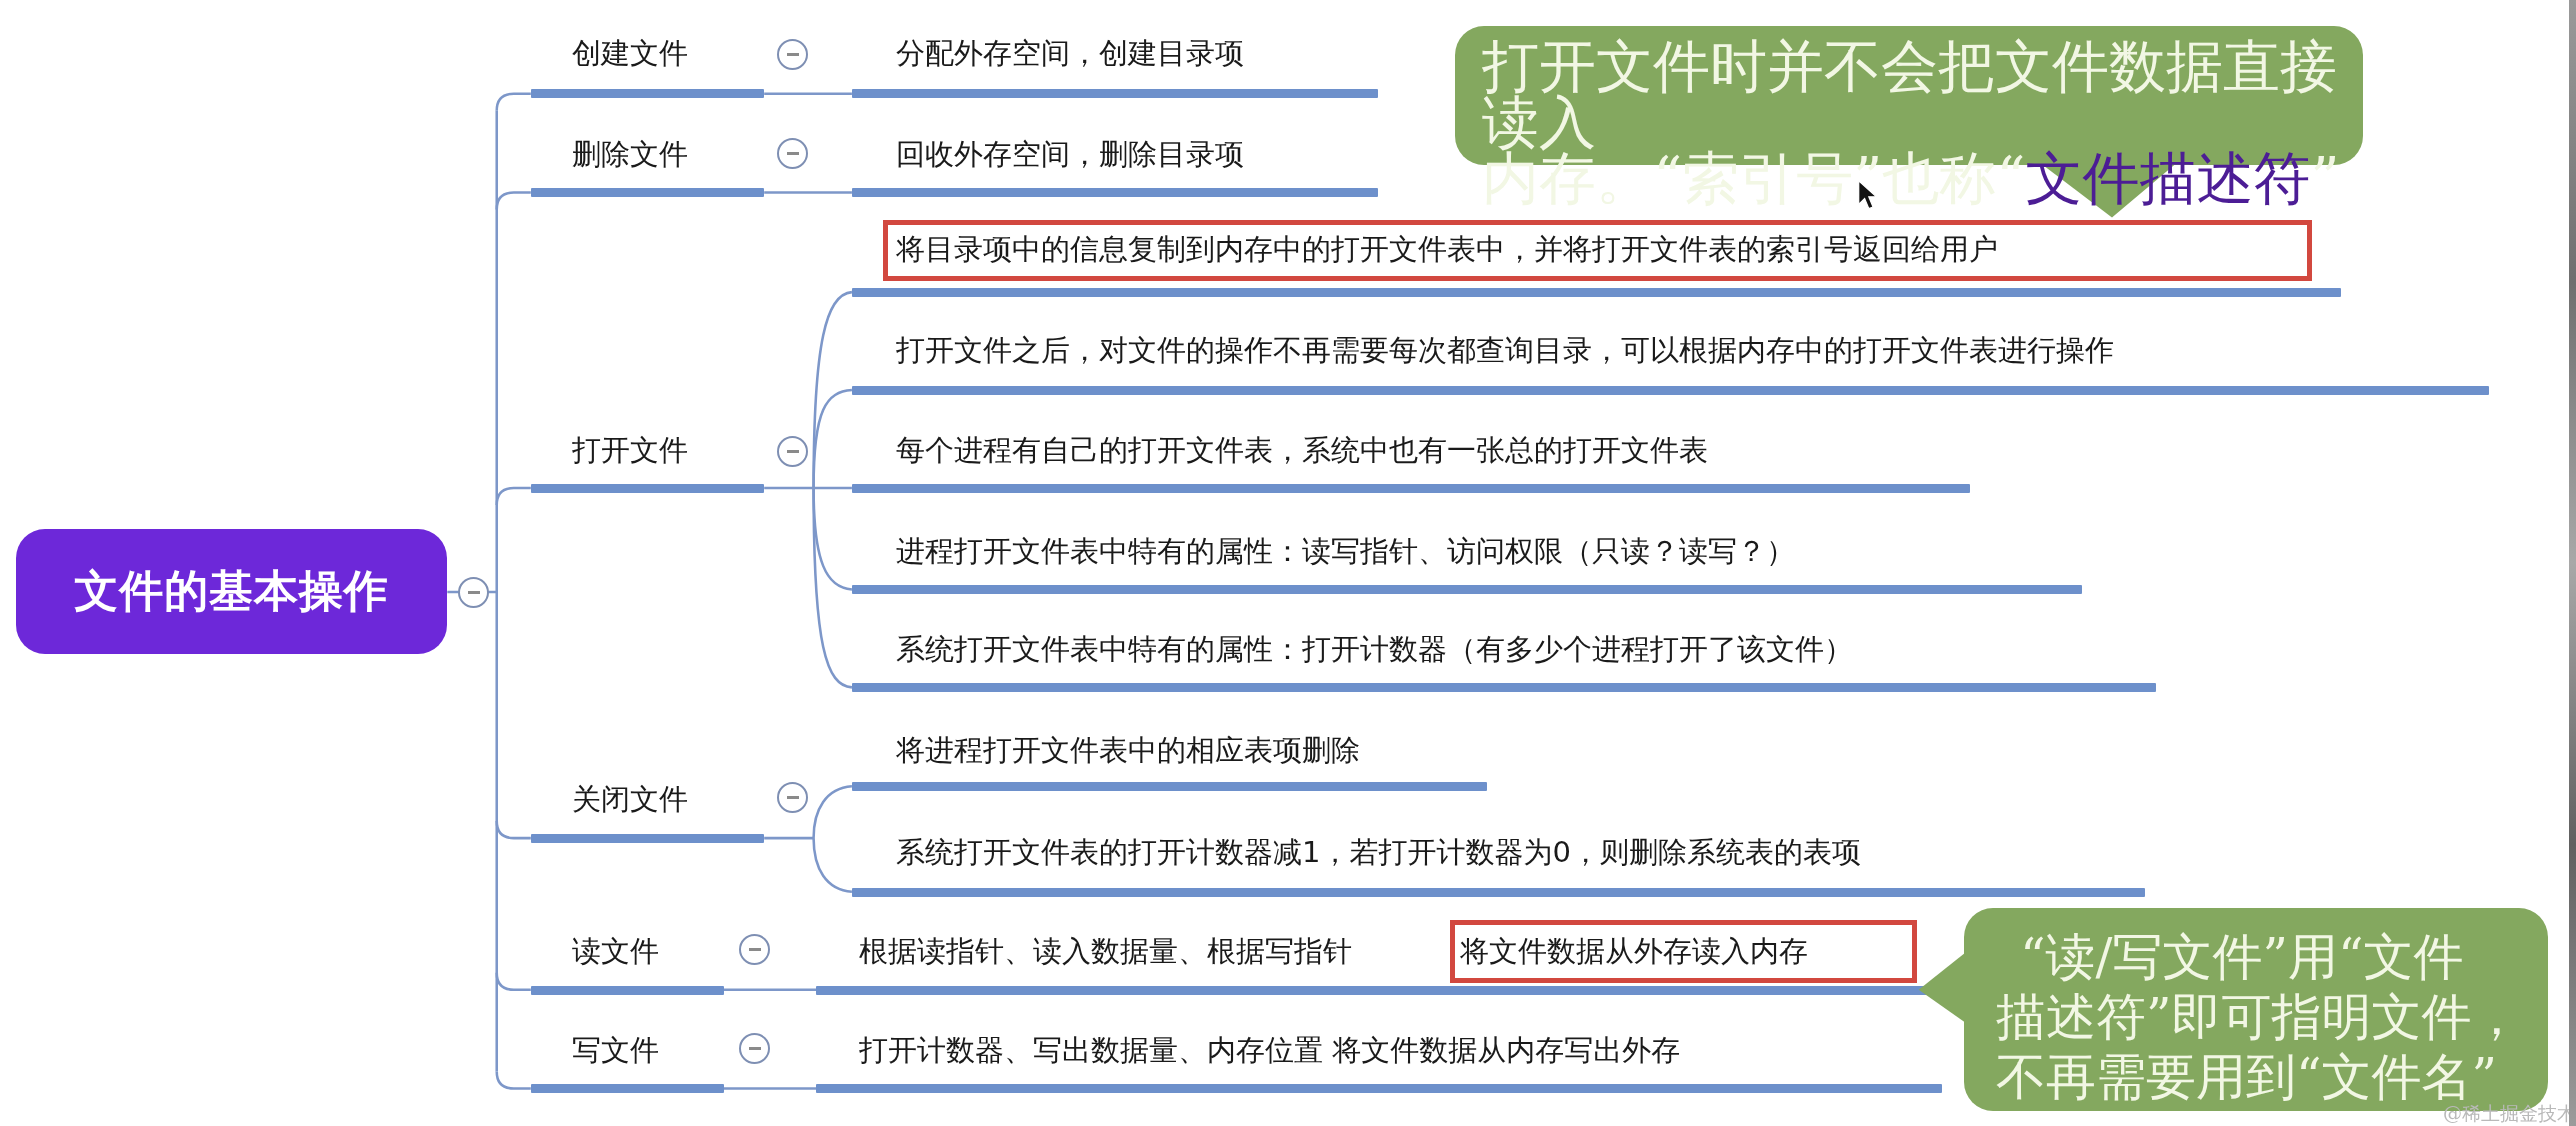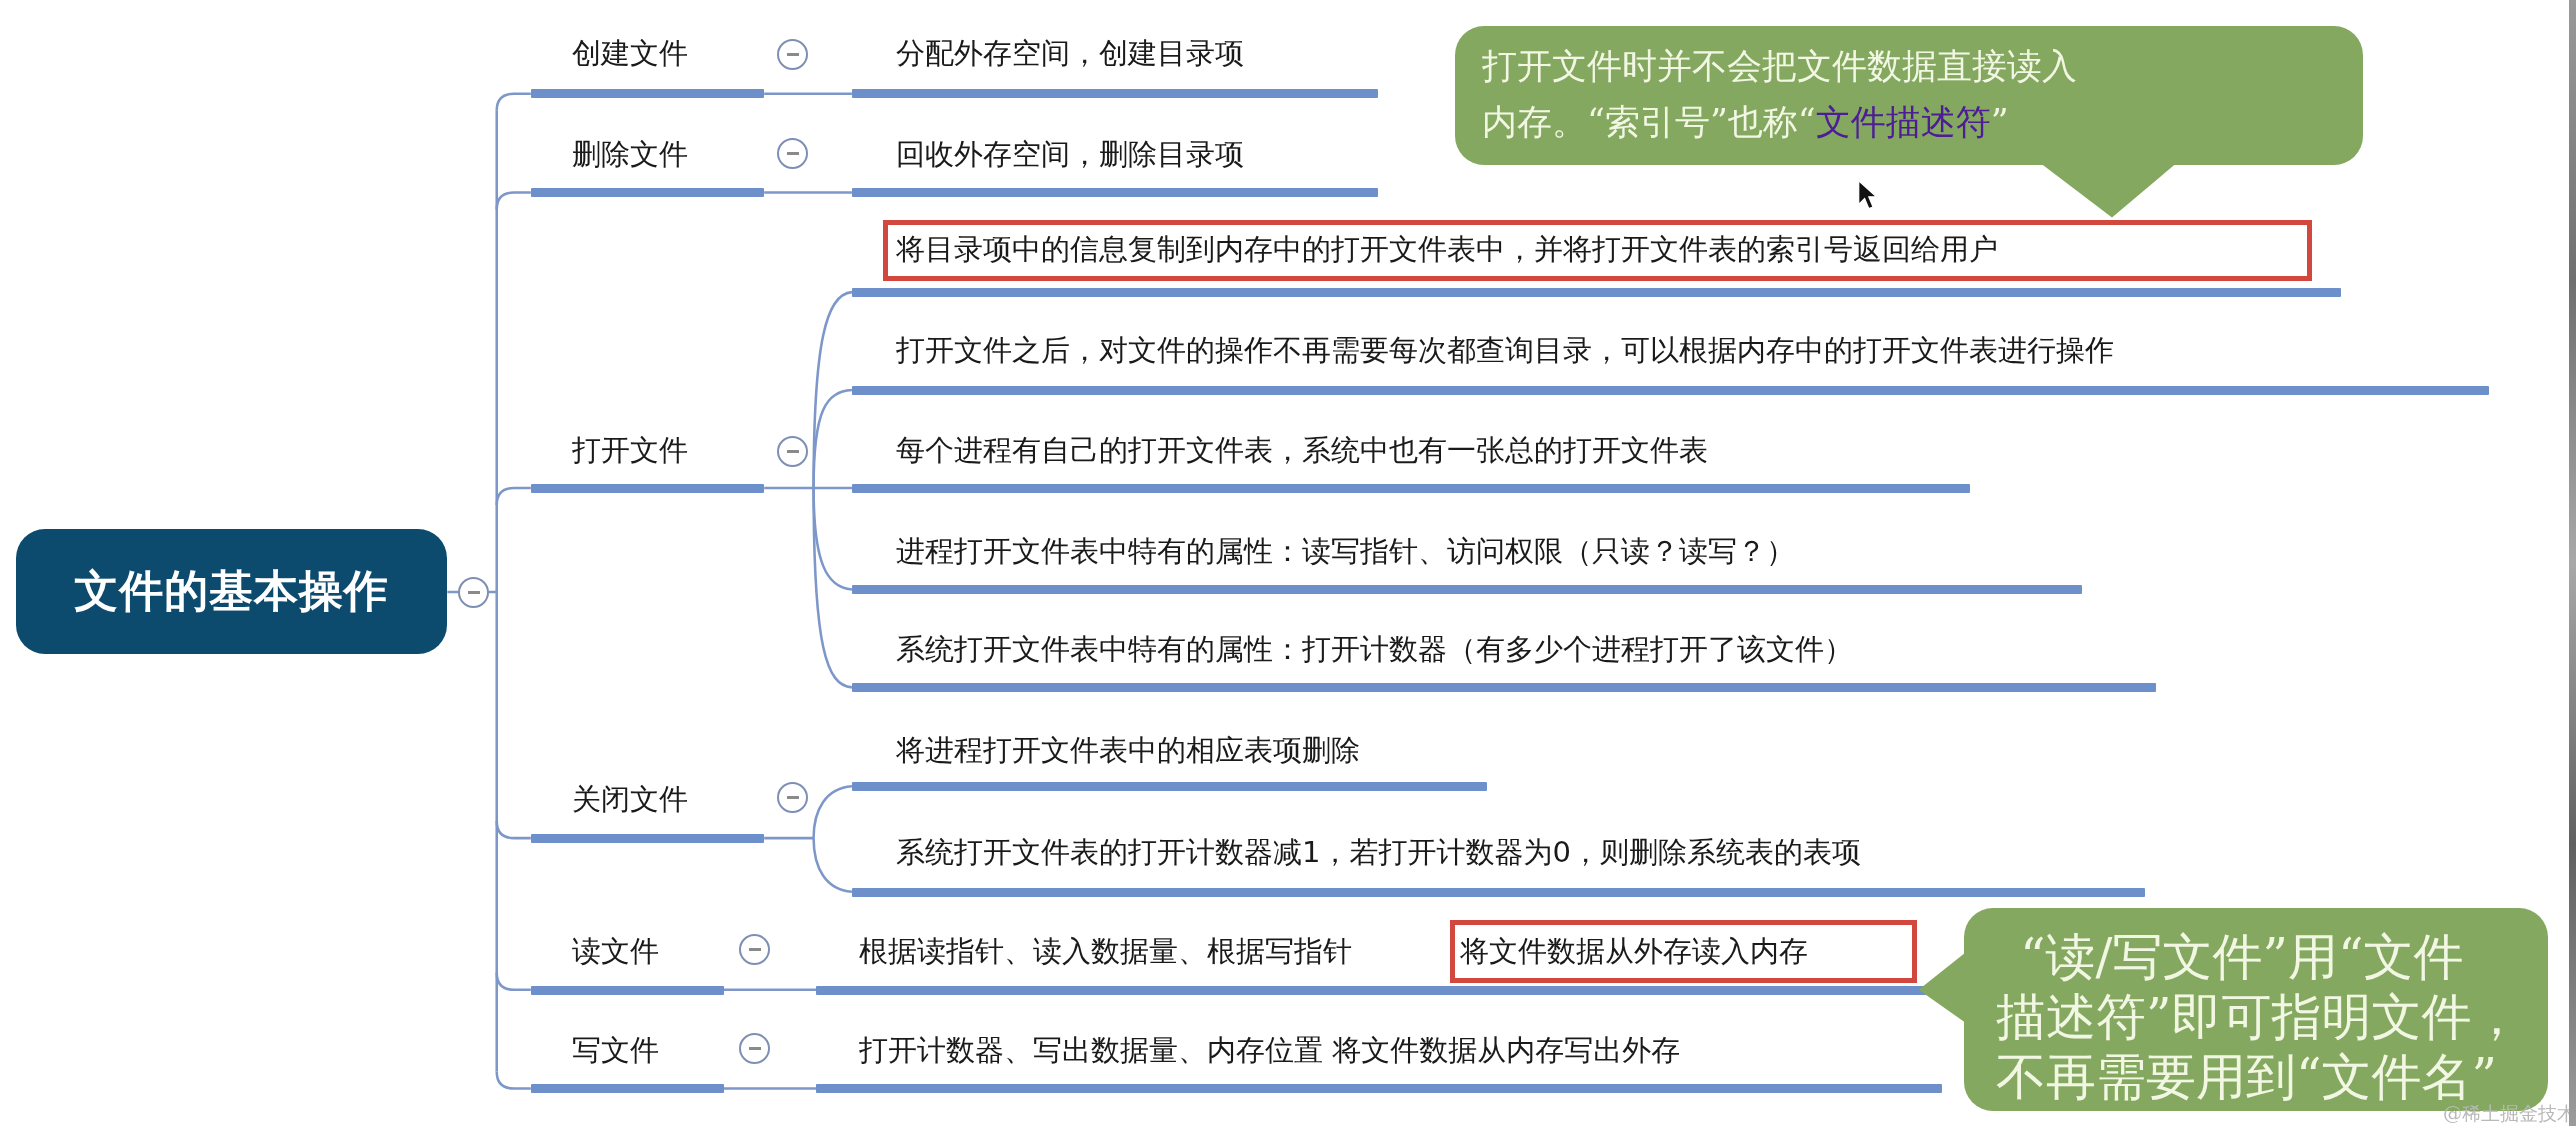--- a/index.html
+++ b/index.html
@@ -4,37 +4,37 @@
 <style>
   html, body { margin:0; padding:0; }
   body {
     width:2576px; height:1126px; position:relative; overflow:hidden;
     background:#ffffff;
     font-family:"DejaVu Sans","Liberation Sans",sans-serif;
   }
   .abs { position:absolute; }
   .root-node {
     left:16px; top:529px; width:431px; height:125px;
-    background:#0c4a6e; border-radius:29px;
+    background:#6d28d9; border-radius:29px;
     display:flex; align-items:center; justify-content:center;
     color:#ffffff; font-size:44px; font-weight:bold; letter-spacing:0.9px;
   }
   .collapse {
     width:31px; height:31px; border:2.6px solid #7e8fb3; border-radius:50%;
     background:#ffffff; box-sizing:border-box;
     display:flex; align-items:center; justify-content:center;
   }
   .collapse::after { content:""; width:12px; height:2.6px; background:#8a8a8a; }
   .bar { height:9.4px; background:#6d90cb; border-radius:0.9px; }
   .label { font-size:29px; color:#1a1a1a; white-space:nowrap; line-height:1; }
   .red-box { border:5.1px solid #d2483f; box-sizing:border-box; }
   .bubble {
     background:#84a85f; color:#f2f7e4; border-radius:29px;
     font-family:"DejaVu Serif","Liberation Serif",serif;
-    font-size:35px; line-height:56px; box-sizing:border-box;
+    font-size:57px; line-height:56px; box-sizing:border-box;
   }
   .bubble .hl { color:#4c1d95; }
   .watermark { font-family:"DejaVu Serif","Liberation Serif",serif; color:#b9b9b9; font-size:19px; }
   .edge-strip { left:2569px; top:0; width:6.8px; height:1126px; background:linear-gradient(#9a9a9a,#6f6f6f,#a8a8a8,#606060,#9b9b9b); }
 </style>
 </head>
 <body>
 
 <svg class="abs" style="left:0;top:0" width="2576" height="1126" viewBox="0 0 3024 1322">
   <g fill="none" stroke="#7d97c9" stroke-width="3">

